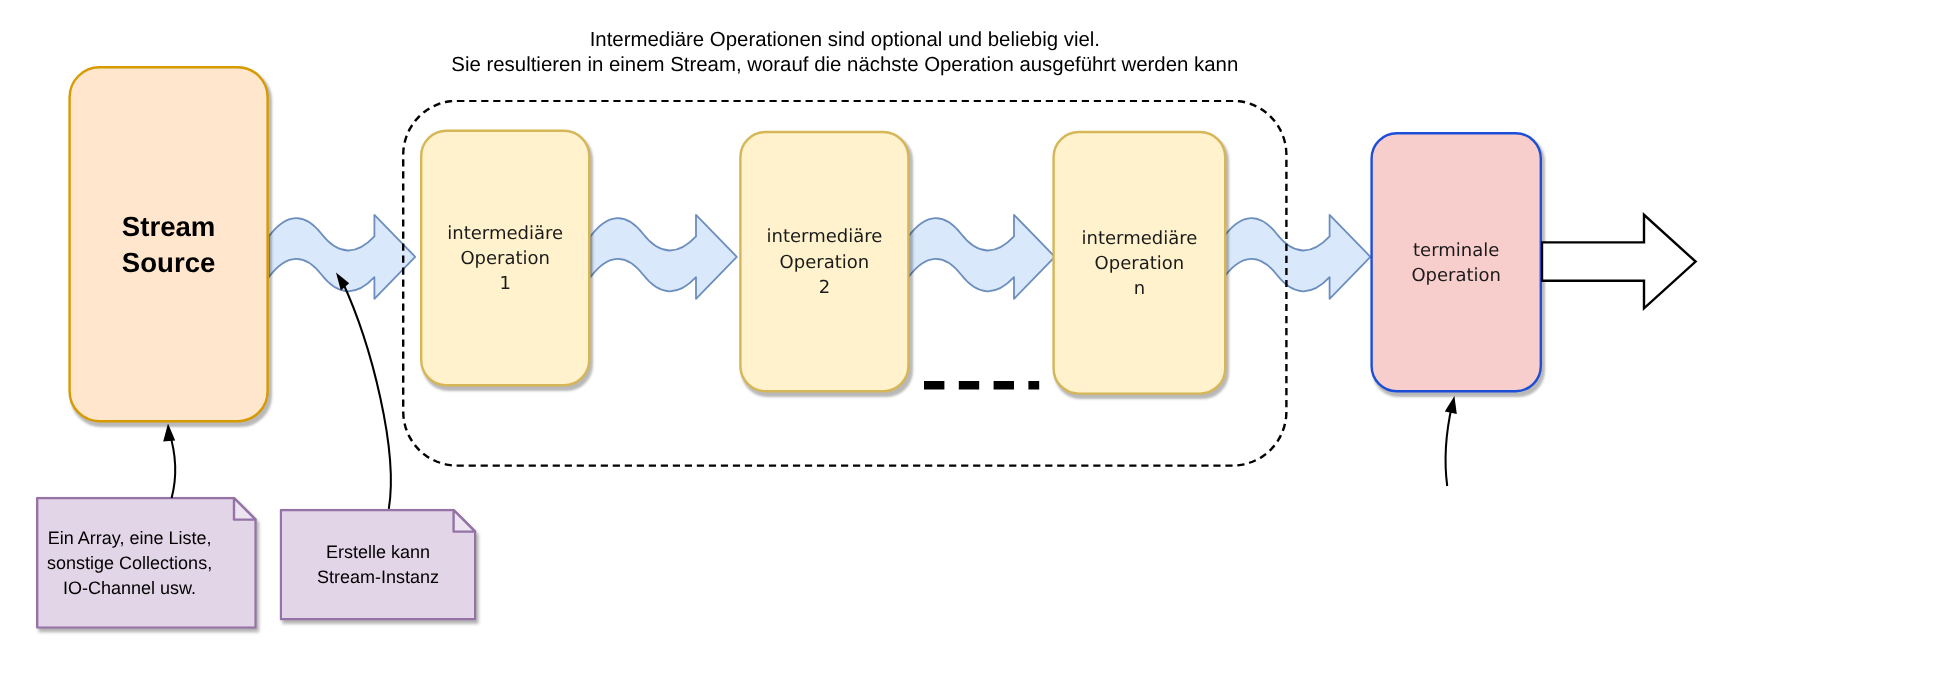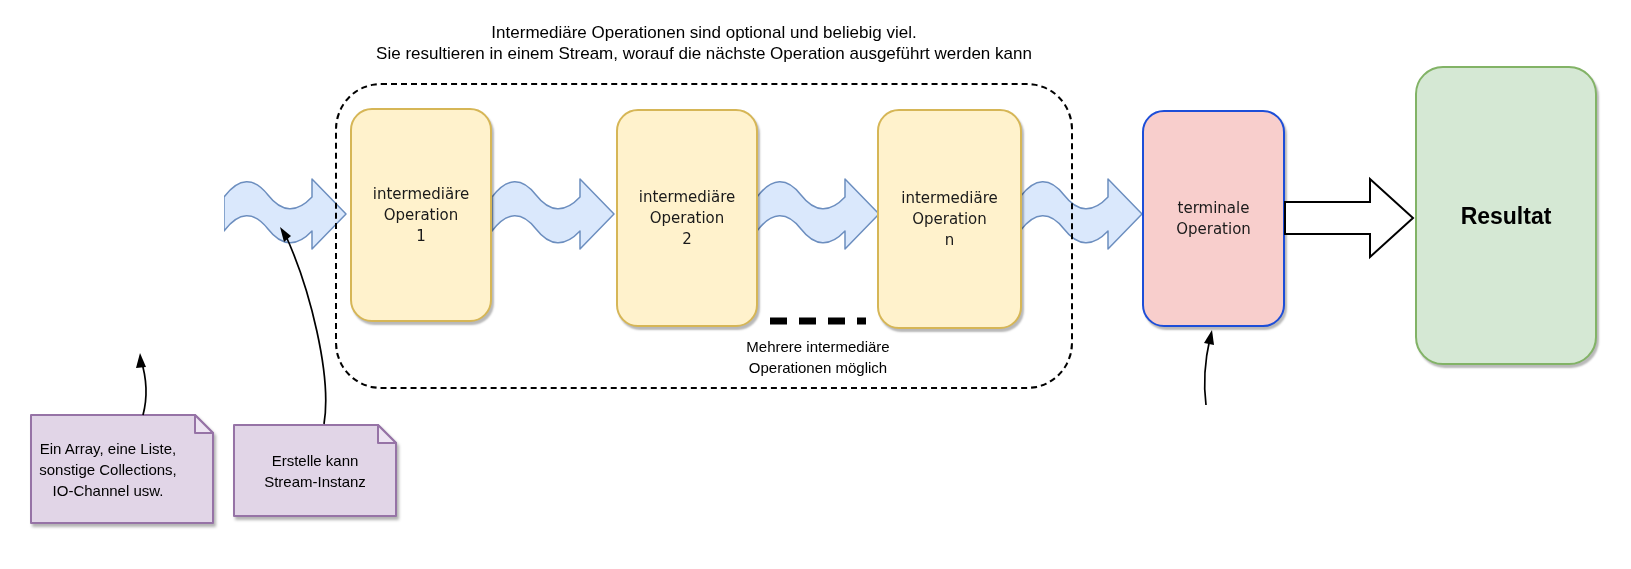--- a/index.html
+++ b/index.html
@@ -48,20 +48,24 @@
 </head>
 <body>
 
 <div class="canvas">
 
   <div class="caption">Intermediäre Operationen sind optional und beliebig viel.
 Sie resultieren in einem Stream, worauf die nächste Operation ausgeführt werden kann</div>
 
   <div class="dashed-group"></div>
 
+  <div class="box orange hdr" style="left:57px;top:55px;width:167px;height:297px;">
+    <span class="lbl">Stream
+Source</span>
+  </div>
 
   <div class="box yellow opfont" style="left:350px;top:108px;width:142px;height:214px;">
     <span class="lbl">intermediäre
 Operation
 1</span>
   </div>
   <div class="box yellow opfont" style="left:616px;top:109px;width:142px;height:218px;">
     <span class="lbl">intermediäre
 Operation
 2</span>
@@ -70,43 +74,38 @@
     <span class="lbl">intermediäre
 Operation
 n</span>
   </div>
 
   <div class="box red opfont" style="left:1142px;top:110px;width:143px;height:217px;">
     <span class="lbl">terminale
 Operation</span>
   </div>
 
-  <div class="box green hdr" style="left:1415px;top:66px;width:182px;height:299px;">
-    <span class="lbl">Resultat</span>
-  </div>
 
   <svg class="wave" style="left:224px;top:167px;" width="125" height="92" viewBox="0 0 125 92">
     <path d="M0,30 C15,10 30,10 44,28 C58,46 73,46 88,30 L88,12 L122,47 L88,82 L88,64 C73,80 58,80 44,62 C30,44 15,44 0,64 Z" fill="#DAE8FC" stroke="#6C8EBF" stroke-width="1.5" stroke-linejoin="round"></path>
   </svg>
   <svg class="wave" style="left:492px;top:167px;" width="125" height="92" viewBox="0 0 125 92">
     <path d="M0,30 C15,10 30,10 44,28 C58,46 73,46 88,30 L88,12 L122,47 L88,82 L88,64 C73,80 58,80 44,62 C30,44 15,44 0,64 Z" fill="#DAE8FC" stroke="#6C8EBF" stroke-width="1.5" stroke-linejoin="round"></path>
   </svg>
   <svg class="wave" style="left:757px;top:167px;" width="125" height="92" viewBox="0 0 125 92">
     <path d="M0,30 C15,10 30,10 44,28 C58,46 73,46 88,30 L88,12 L122,47 L88,82 L88,64 C73,80 58,80 44,62 C30,44 15,44 0,64 Z" fill="#DAE8FC" stroke="#6C8EBF" stroke-width="1.5" stroke-linejoin="round"></path>
   </svg>
   <svg class="wave" style="left:1020px;top:167px;" width="125" height="92" viewBox="0 0 125 92">
     <path d="M0,30 C15,10 30,10 44,28 C58,46 73,46 88,30 L88,12 L122,47 L88,82 L88,64 C73,80 58,80 44,62 C30,44 15,44 0,64 Z" fill="#DAE8FC" stroke="#6C8EBF" stroke-width="1.5" stroke-linejoin="round"></path>
   </svg>
 
   <svg class="blockarrow" style="left:1284px;top:172px;" width="132" height="92" viewBox="0 0 132 92">
     <path d="M1,30 L86,30 L86,7 L129,46 L86,85 L86,62 L1,62 Z" fill="#ffffff" stroke="#000000" stroke-width="2" stroke-linejoin="miter"></path>
   </svg>
 
-  <div class="mehrere">Mehrere intermediäre
-Operationen möglich</div>
 
   <div class="note" style="left:30px;top:414px;width:156px;height:110px;">
     <svg width="184" height="110">
       <path d="M1,1 H165 L183,19 V109 H1 Z" fill="#E1D5E7" stroke="#9673A6" stroke-width="2" stroke-linejoin="round"></path>
       <path d="M165,1 V19 H183 Z" fill="#EDE4F2" stroke="#9673A6" stroke-width="2" stroke-linejoin="round"></path>
     </svg>
     <div class="txt">Ein Array, eine Liste,
 sonstige Collections,
 IO-Channel usw.</div>
   </div>

